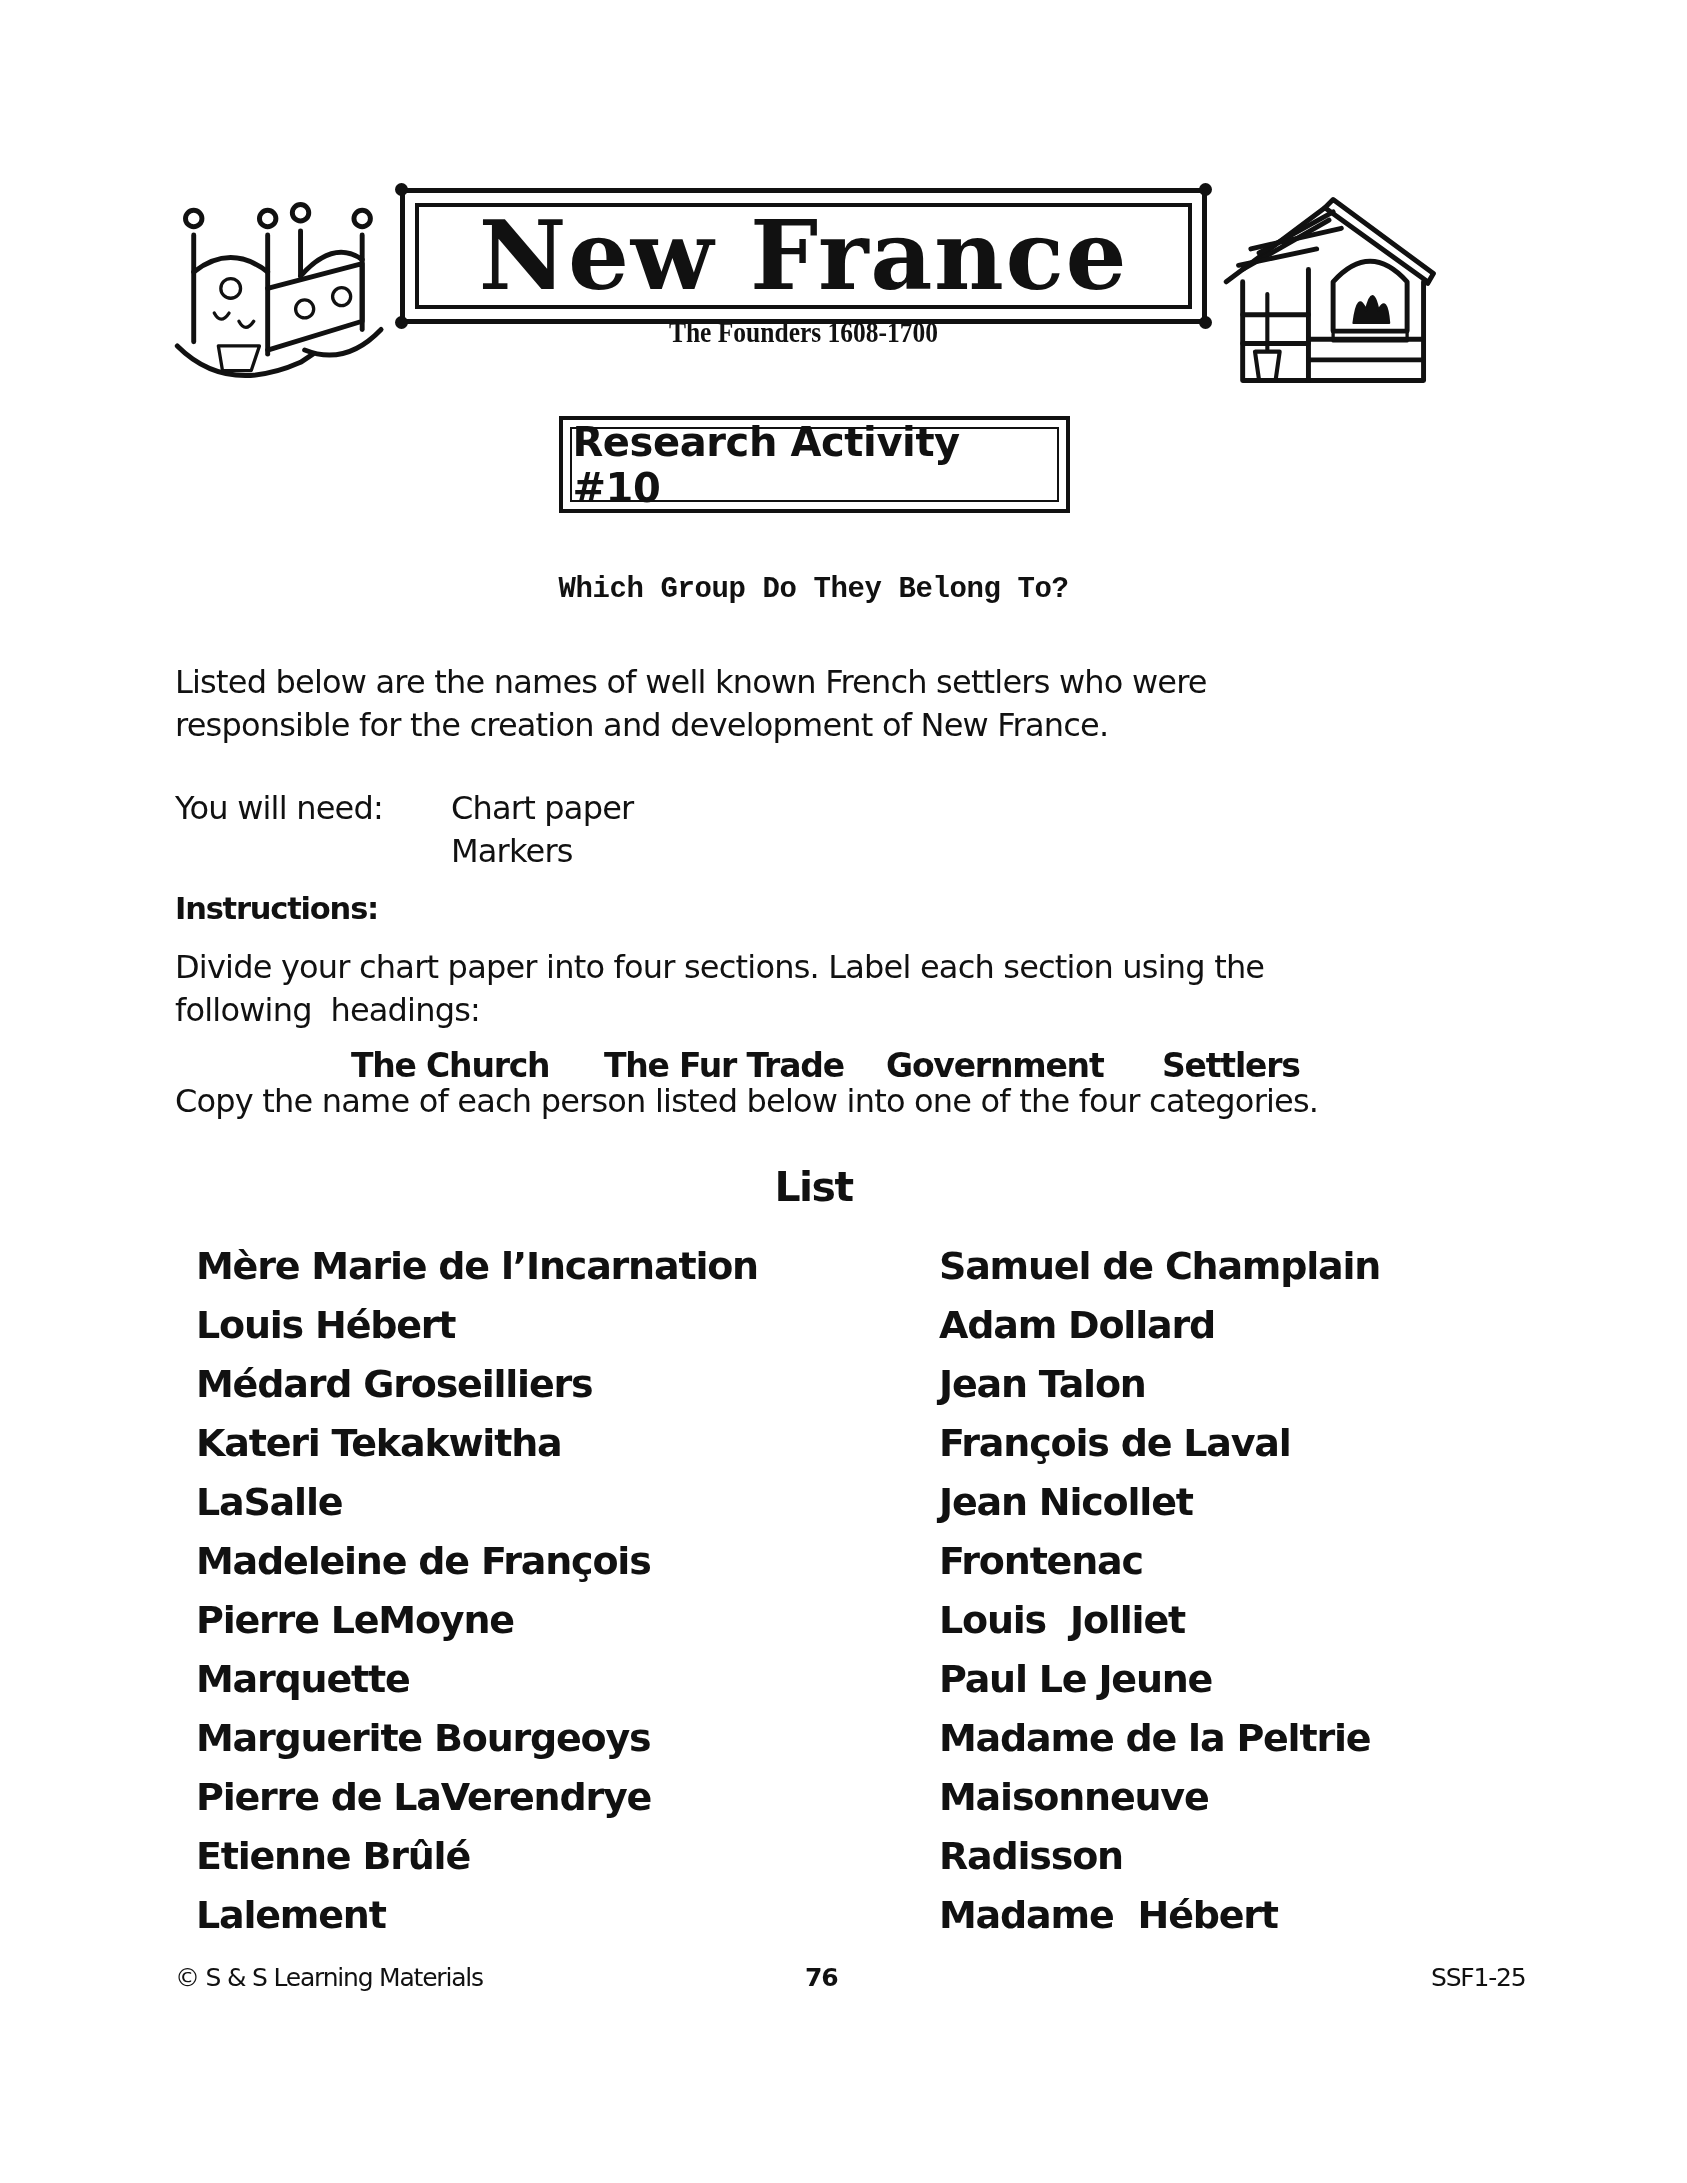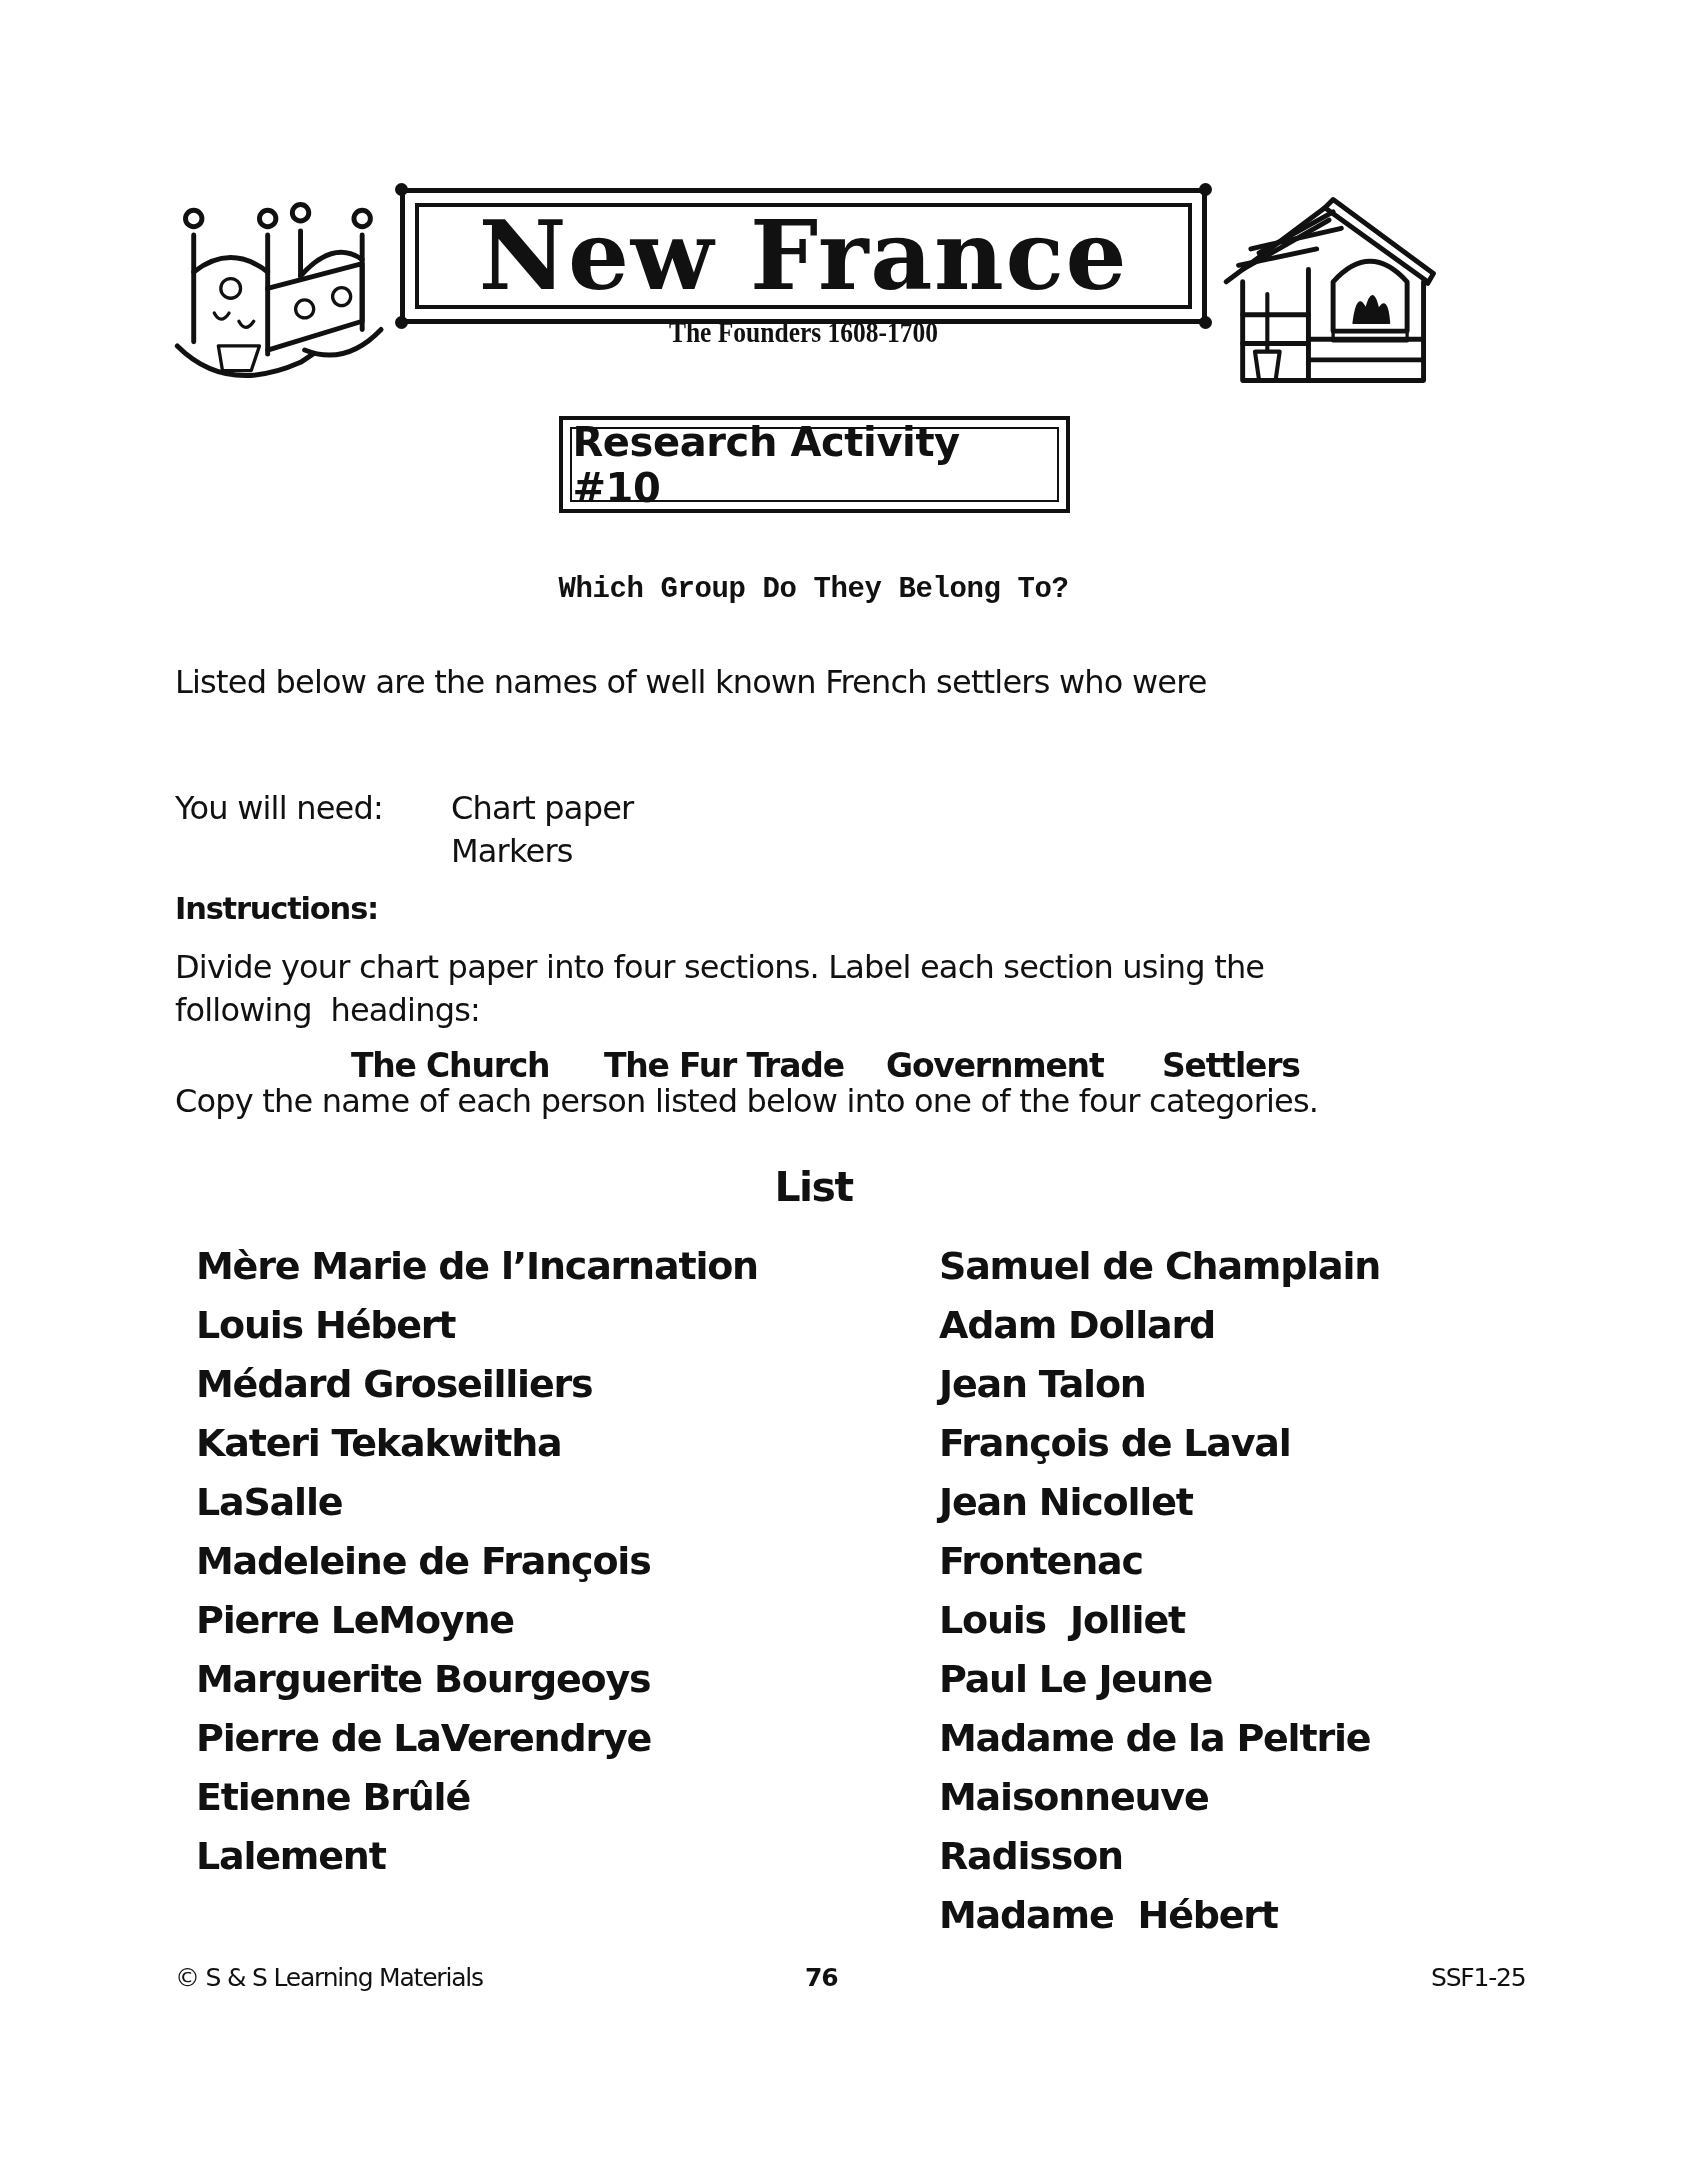--- a/index.html
+++ b/index.html
@@ -149,20 +149,21 @@
 <div class="abs research">
   <div class="research-inner">
     <span class="research-label">Research Activity #10</span>
   </div>
 </div>
 
 <div class="abs heading">Which Group Do They Belong To?</div>
 
 <div class="abs para" style="top:661px;">
   <div>Listed below are the names of well known French settlers who were</div>
+  <div>responsible for the creation and development of New France.</div>
 </div>
 
 <div class="abs para" style="top:787px;">You will need:</div>
 <div class="abs para" style="top:787px; left:451px;">
   <div>Chart paper</div>
   <div>Markers</div>
 </div>
 
 <div class="abs bold-label" style="left:175px; top:891px;">Instructions:</div>
 <div class="abs para" style="top:946px;">
@@ -182,20 +183,21 @@
 <div class="abs list-title">List</div>
 
 <div class="names" style="left:196px;">
   <div class="name">Mère Marie de l’Incarnation</div>
   <div class="name">Louis Hébert</div>
   <div class="name">Médard Groseilliers</div>
   <div class="name">Kateri Tekakwitha</div>
   <div class="name">LaSalle</div>
   <div class="name">Madeleine de François</div>
   <div class="name">Pierre LeMoyne</div>
+  <div class="name">Marquette</div>
   <div class="name">Marguerite Bourgeoys</div>
   <div class="name">Pierre de LaVerendrye</div>
   <div class="name">Etienne Brûlé</div>
   <div class="name">Lalement</div>
 </div>
 
 <div class="names" style="left:939px;">
   <div class="name">Samuel de Champlain</div>
   <div class="name">Adam Dollard</div>
   <div class="name">Jean Talon</div>

